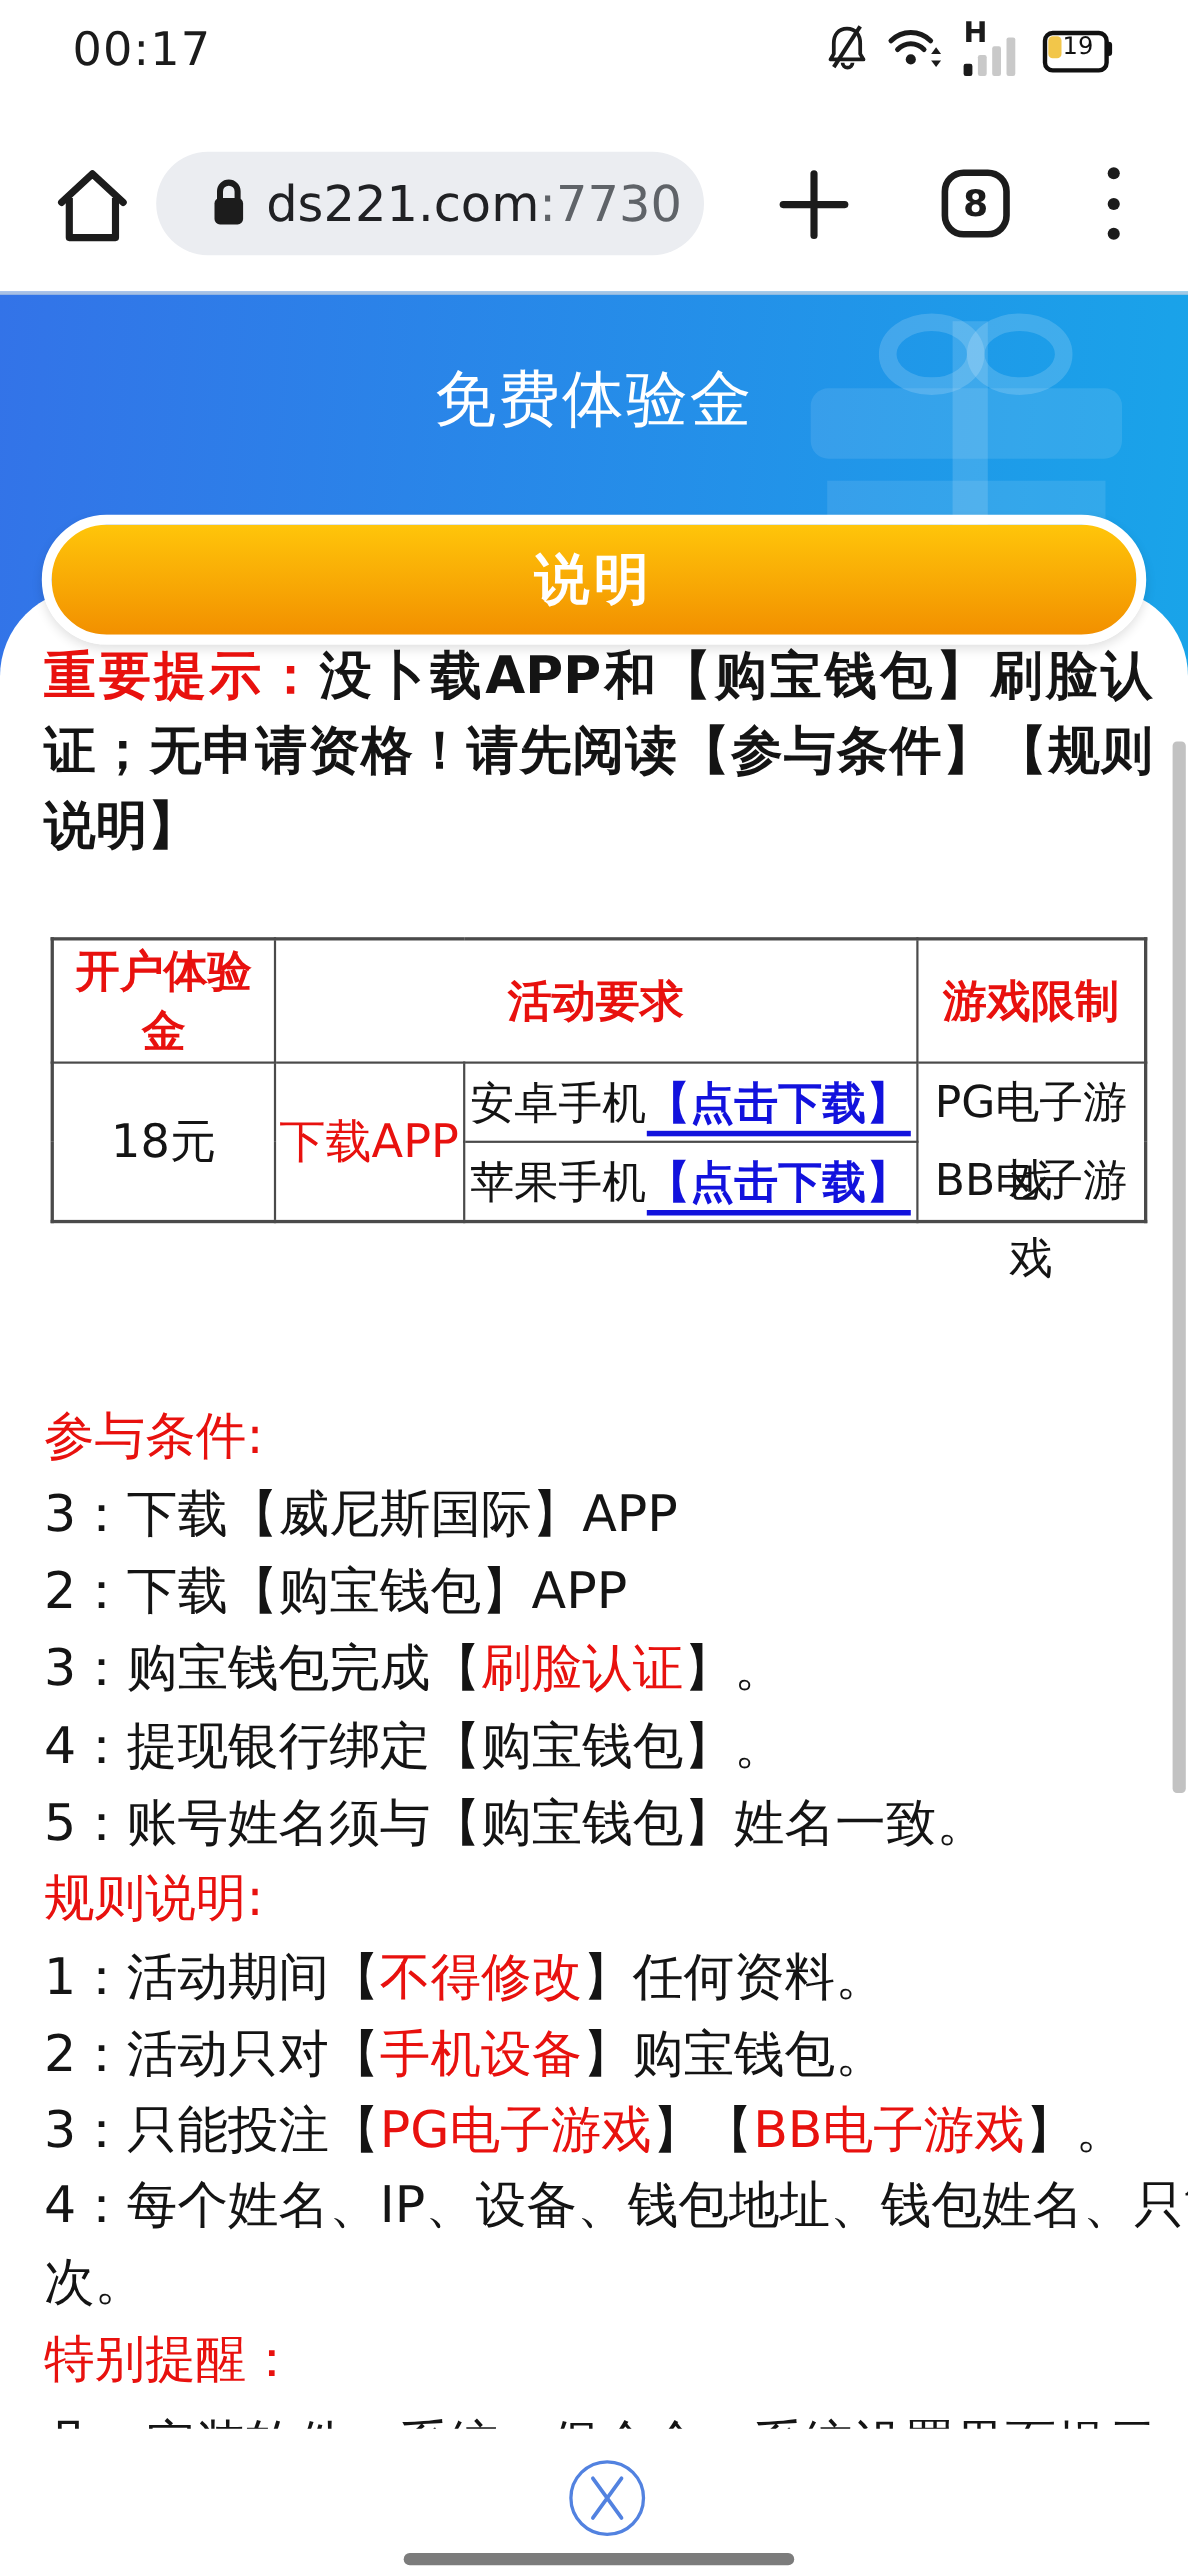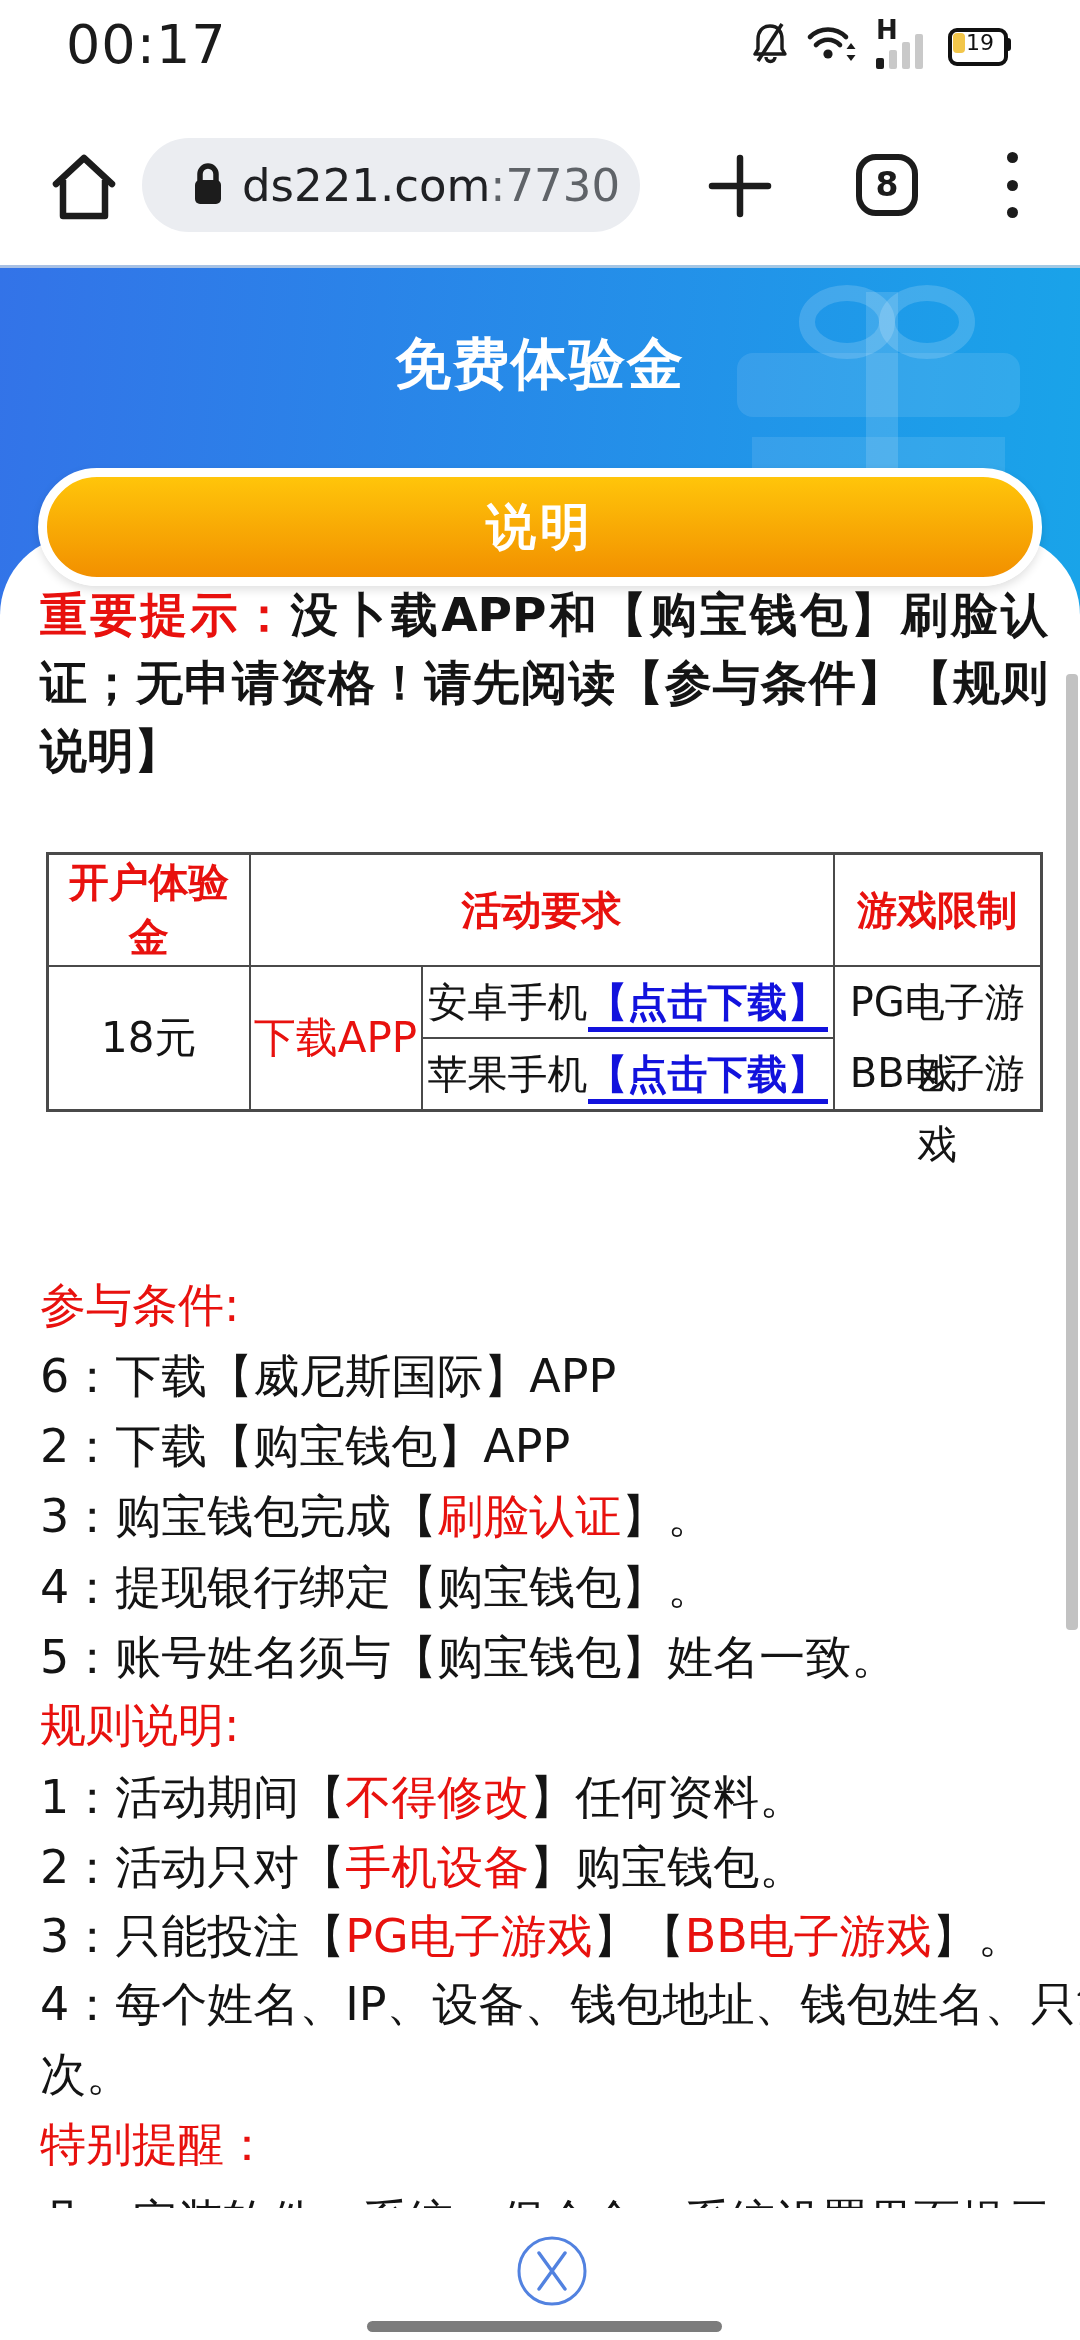--- a/index.html
+++ b/index.html
@@ -4,21 +4,21 @@
 <style>
   html,body{margin:0;padding:0;background:#444;}
   .screen{
     position:relative;width:1080px;height:2340px;margin:0 auto;
     background:#fff;overflow:hidden;
     font-family:"DejaVu Sans","Liberation Sans",sans-serif;
     -webkit-font-smoothing:antialiased;
   }
   
   .status-bar{position:absolute;left:0;top:0;width:1080px;height:90px;background:#fff;z-index:5;}
-  .time{position:absolute;left:66px;top:20px;font-size:54px;line-height:50px;color:#1b1b1b;font-weight:400;letter-spacing:1px;}
+  .time{position:absolute;left:66px;top:20px;font-size:42px;line-height:50px;color:#1b1b1b;font-weight:400;letter-spacing:1px;}
   .status-icons{position:absolute;right:70px;top:0;height:90px;display:flex;align-items:center;gap:16px;}
   .sig{position:relative;width:56px;height:56px;}
   .sig .h{position:absolute;left:0;top:-2px;font-size:26px;font-weight:600;color:#1b1b1b;}
   .sig .bars{position:absolute;left:0;bottom:4px;display:flex;align-items:flex-end;gap:5px;}
   .sig .bars i{display:block;width:8px;background:#c9c9c9;border-radius:2px;}
   .sig .bars i.b1{height:11px;background:#1b1b1b;}
   .sig .bars i.b2{height:19px;}
   .sig .bars i.b3{height:27px;}
   .sig .bars i.b4{height:35px;}
   .battery{position:relative;width:62px;height:34px;}
@@ -37,21 +37,21 @@
   .plus-btn{position:absolute;left:708px;top:64px;width:64px;height:64px;}
   .tab-btn{position:absolute;left:856px;top:64px;width:62px;height:62px;border:6px solid #1c1c1c;border-radius:20px;box-sizing:border-box;text-align:center;}
   .tab-count{font-size:33px;font-weight:700;color:#1c1c1c;line-height:50px;}
   .menu-btn{position:absolute;left:1000px;top:62px;width:24px;height:66px;display:flex;flex-direction:column;justify-content:space-between;align-items:center;}
   .menu-btn i{width:11px;height:11px;border-radius:50%;background:#1c1c1c;}
   
   .hero{position:absolute;left:0;top:265px;width:1080px;height:360px;
     background:linear-gradient(95deg,var(--header_grad_left,#3373e8),var(--header_grad_right,#19a4e9));z-index:1;}
   .hero-hairline{position:absolute;left:0;top:0;width:100%;height:3px;background:#c5d3e2;opacity:.8;}
   .hero-title{position:absolute;left:0;top:63px;width:1080px;height:72px;line-height:72px;text-align:center;
-    color:#fff;font-size:56px;font-weight:700;letter-spacing:2px;}
+    color:#fff;font-size:56px;font-weight:400;letter-spacing:2px;}
   .gift{position:absolute;left:700px;top:0;}
   .white-panel{position:absolute;left:0;top:535px;width:1080px;height:1805px;background:#fff;border-radius:80px 80px 0 0;z-index:2;}
   .shuoming-btn{position:absolute;left:38px;top:468px;width:1004px;height:118px;box-sizing:border-box;
     border:9px solid #fff;border-radius:60px;z-index:3;
     background:linear-gradient(180deg,var(--button_grad_top,#ffc50a),var(--button_grad_bottom,#f29000));
     box-shadow:0 4px 10px rgba(0,0,0,.12);}
   .shuoming-label{display:block;width:100%;height:100px;line-height:100px;text-align:center;color:#fff;font-size:50px;font-weight:700;letter-spacing:4px;}
   
   .content-el{position:absolute;z-index:4;}
   .notice{left:40px;top:581px;width:1008px;font-size:47px;line-height:68px;font-weight:600;text-align:justify;}
@@ -201,21 +201,21 @@
     <tr class="row-h">
       <td>
         <span>苹果手机</span><span class="dl-link">【点击下载】</span>
       </td>
     </tr>
   </tbody>
     </table>
 
 
   <div class="content-el line head-red" style="top:1270px">参与条件:</div>
-  <div class="content-el line" style="top:1341px"><span class="c-k">6：下载【威尼斯国际】APP</span></div>
+  <div class="content-el line" style="top:1341px"><span class="c-k">3：下载【威尼斯国际】APP</span></div>
   <div class="content-el line" style="top:1411px"><span class="c-k">2：下载【购宝钱包】APP</span></div>
   <div class="content-el line" style="top:1481px"><span class="c-k">3：购宝钱包完成【</span><span class="c-r">刷脸认证</span><span class="c-k">】。</span></div>
   <div class="content-el line" style="top:1552px"><span class="c-k">4：提现银行绑定【购宝钱包】。</span></div>
   <div class="content-el line" style="top:1622px"><span class="c-k">5：账号姓名须与【购宝钱包】姓名一致。</span></div>
 
   <div class="content-el line head-red" style="top:1690px">规则说明:</div>
   <div class="content-el line" style="top:1762px"><span class="c-k">1：活动期间【</span><span class="c-r">不得修改</span><span class="c-k">】任何资料。</span></div>
   <div class="content-el line" style="top:1832px"><span class="c-k">2：活动只对【</span><span class="c-r">手机设备</span><span class="c-k">】购宝钱包。</span></div>
   <div class="content-el line" style="top:1901px"><span class="c-k">3：只能投注【</span><span class="c-r">PG电子游戏</span><span class="c-k">】【</span><span class="c-r">BB电子游戏</span><span class="c-k">】。</span></div>
   <div class="content-el line" style="top:1969px"><span class="c-k">4：每个姓名、IP、设备、钱包地址、钱包姓名、只能参与一</span></div>

